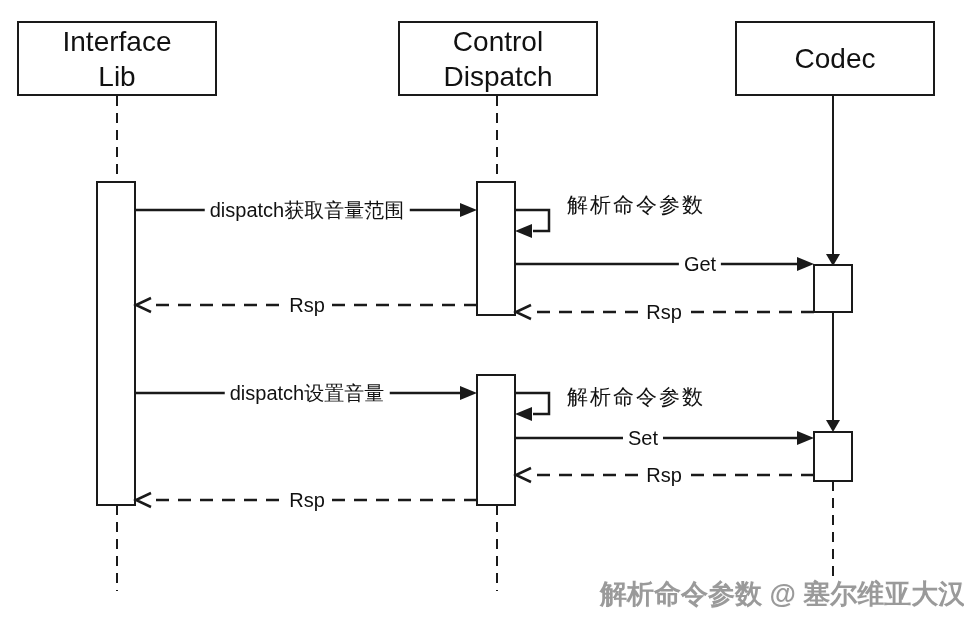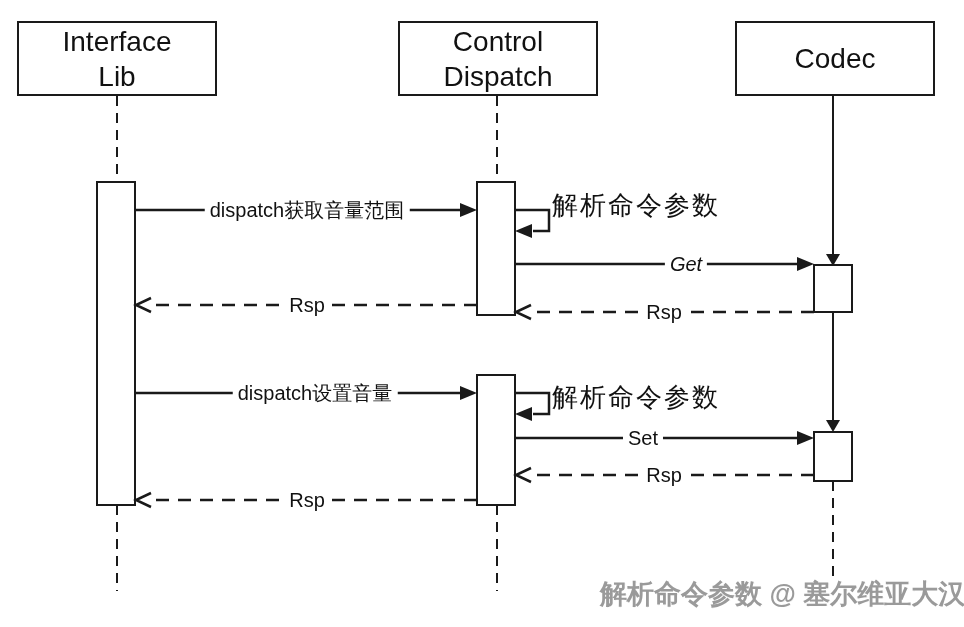--- a/index.html
+++ b/index.html
@@ -12,21 +12,21 @@
     position:absolute;width:196px;height:71px;border:2px solid #1a1a1a;background:#fff;
     display:flex;flex-direction:column;align-items:center;justify-content:center;
     font-size:28px;line-height:35px;color:#111;text-align:center;
   }
   .msg-label{
     position:absolute;transform:translate(-50%,-50%);background:#fff;
     padding:0 5px;font-size:20px;color:#111;white-space:nowrap;line-height:1.15;text-align:center;
   }
   .self-label{
     position:absolute;transform:translate(-50%,-50%);
-    font-size:26px;letter-spacing:2px;color:#111;white-space:nowrap;
+    font-size:21px;letter-spacing:2px;color:#111;white-space:nowrap;
   }
   .watermark{
     position:absolute;left:600px;top:576px;width:360px;text-align:left;
     font-size:27px;font-weight:bold;color:#9a9a9a;white-space:nowrap;
     text-shadow:2px 2px 1px #ffffff,1px 1px 0 #f2f2f2;
   }
 </style>
 </head>
 <body>
 
@@ -88,24 +88,24 @@
   <div class="actor-box" style="left:735px;top:21px;">
     <span>Codec</span>
   </div>
   <div class="actor-box" style="left:398px;top:21px;">
     <span>Control</span>
     <span>Dispatch</span>
   </div>
 
   <span class="msg-label" style="left:307px;top:210px;">dispatch获取音量范围</span>
   <span class="self-label" style="left:636px;top:205px;">解析命令参数</span>
-  <span class="msg-label" style="left:686px;top:264px;font-style:italic;">Get</span>
+  <span class="msg-label" style="left:700px;top:264px;">Get</span>
   <span class="msg-label" style="left:664px;top:312px;">Rsp</span>
   <span class="msg-label" style="left:307px;top:305px;">Rsp</span>
-  <span class="msg-label" style="left:307px;top:393px;margin-left:8px;">dispatch设置音量</span>
+  <span class="msg-label" style="left:307px;top:393px;">dispatch设置音量</span>
   <span class="self-label" style="left:636px;top:397px;">解析命令参数</span>
   <span class="msg-label" style="left:643px;top:438px;">Set</span>
   <span class="msg-label" style="left:664px;top:475px;">Rsp</span>
   <span class="msg-label" style="left:307px;top:500px;">Rsp</span>
 
   <div class="watermark">解析命令参数 @ 塞尔维亚大汉</div>
 
 </div>
 
 </body></html>

